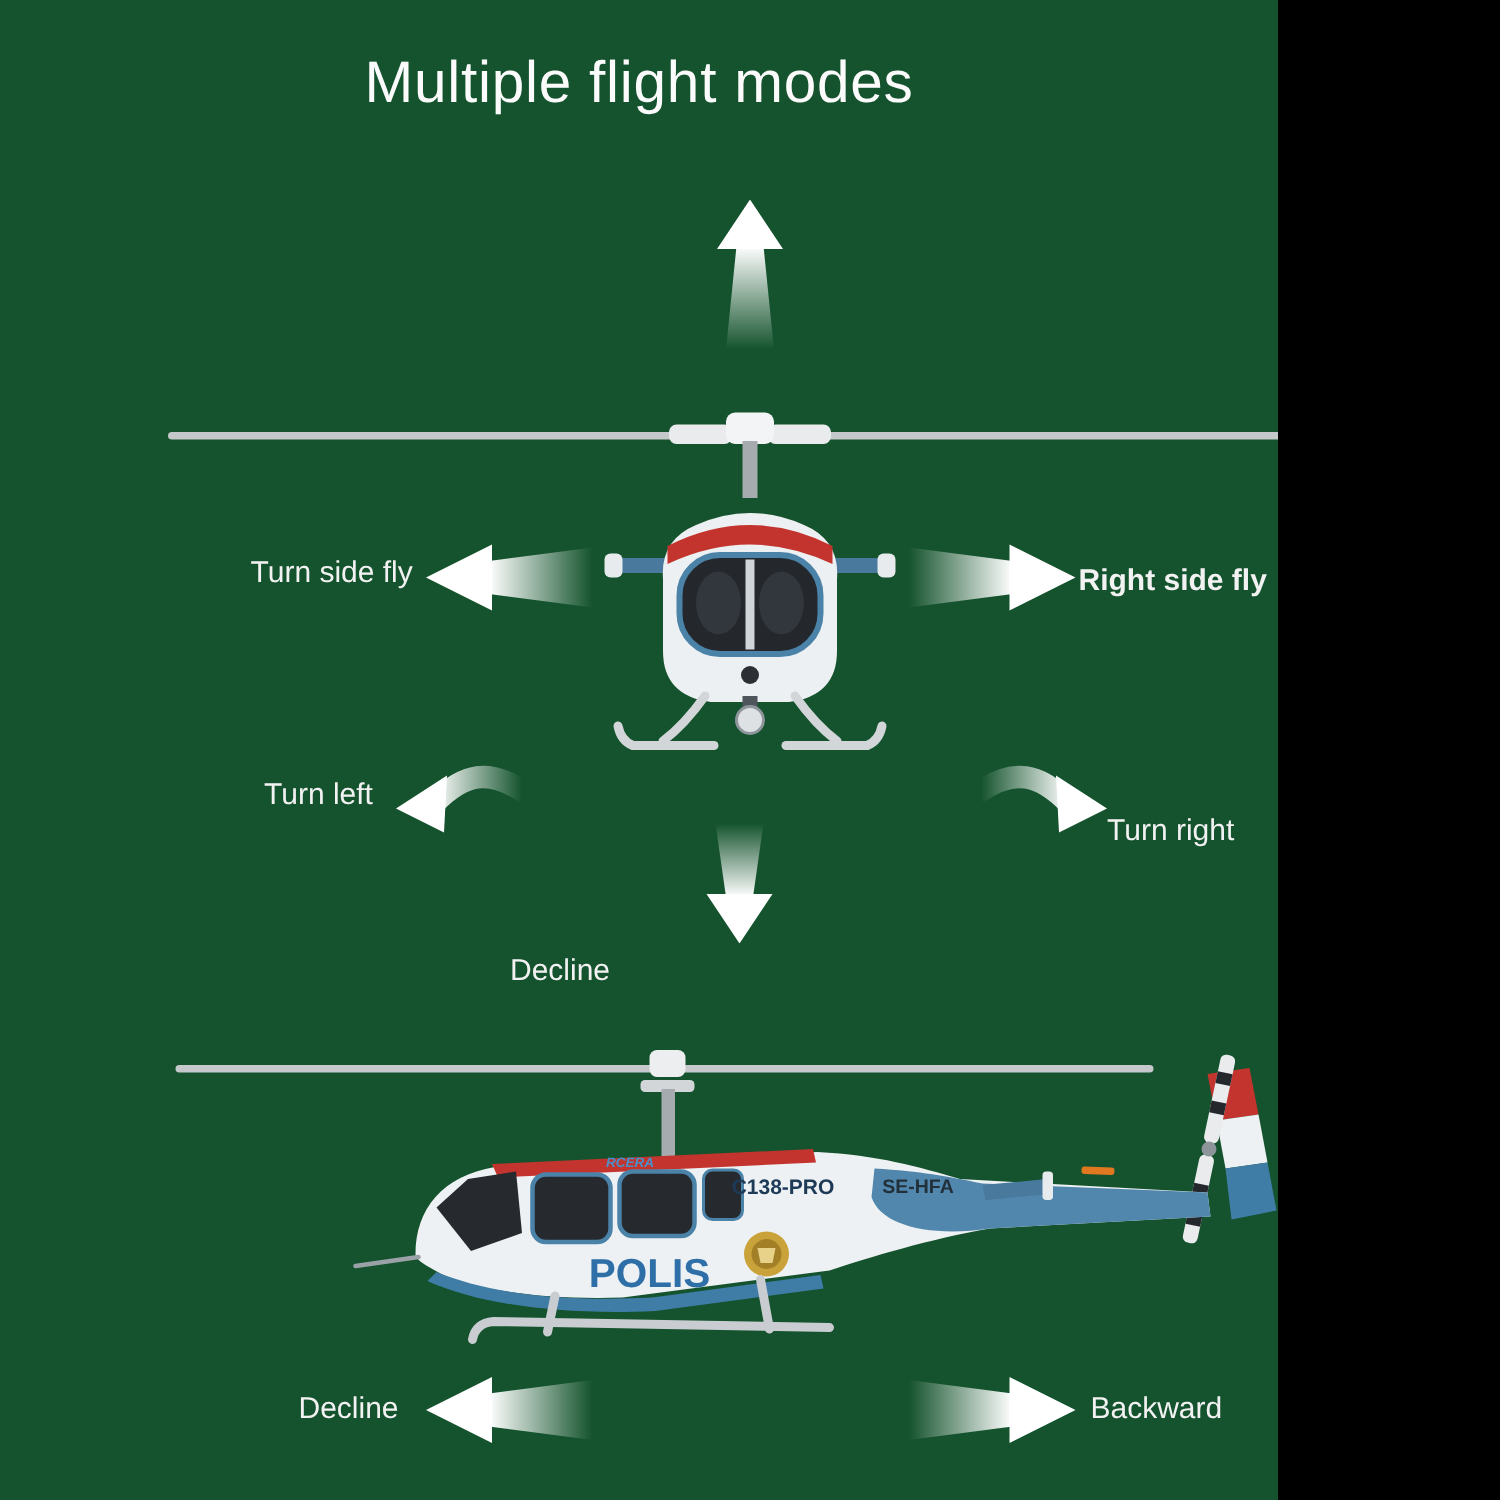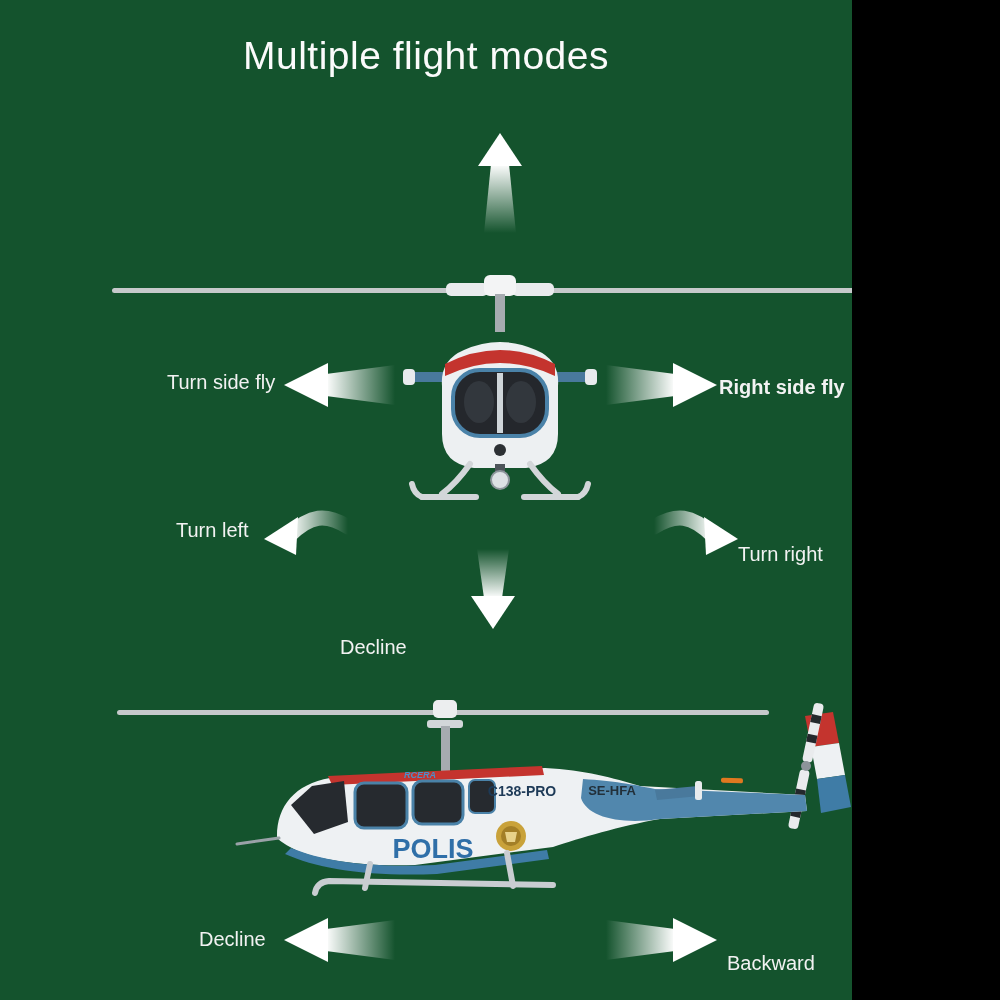--- a/index.html
+++ b/index.html
@@ -167,19 +167,19 @@
       <path d="M 200 207 Q 202 196 214 195 L 438 199"></path>
     </g>
   </svg>
 
   <div class="label" style="left:199px;top:928px;">Decline</div>
   <svg class="arrow" style="left:283px;top:912px;width:112px;height:56px" viewBox="0 0 112 56">
     <polygon points="43,17 112,8 112,48 43,39" fill="url(#fadeRight)"></polygon>
     <polygon points="1,28 45,6 45,50" fill="#fff"></polygon>
   </svg>
 
-  <div class="label" style="left:727px;top:952px;">Backward</div>
+  <div class="label" style="left:727px;top:928px;">Backward</div>
   <svg class="arrow" style="left:606px;top:912px;width:112px;height:56px" viewBox="0 0 112 56">
     <polygon points="69,17 0,8 0,48 69,39" fill="url(#fadeLeft)"></polygon>
     <polygon points="111,28 67,6 67,50" fill="#fff"></polygon>
   </svg>
 
 </div>
 
 </body></html>

